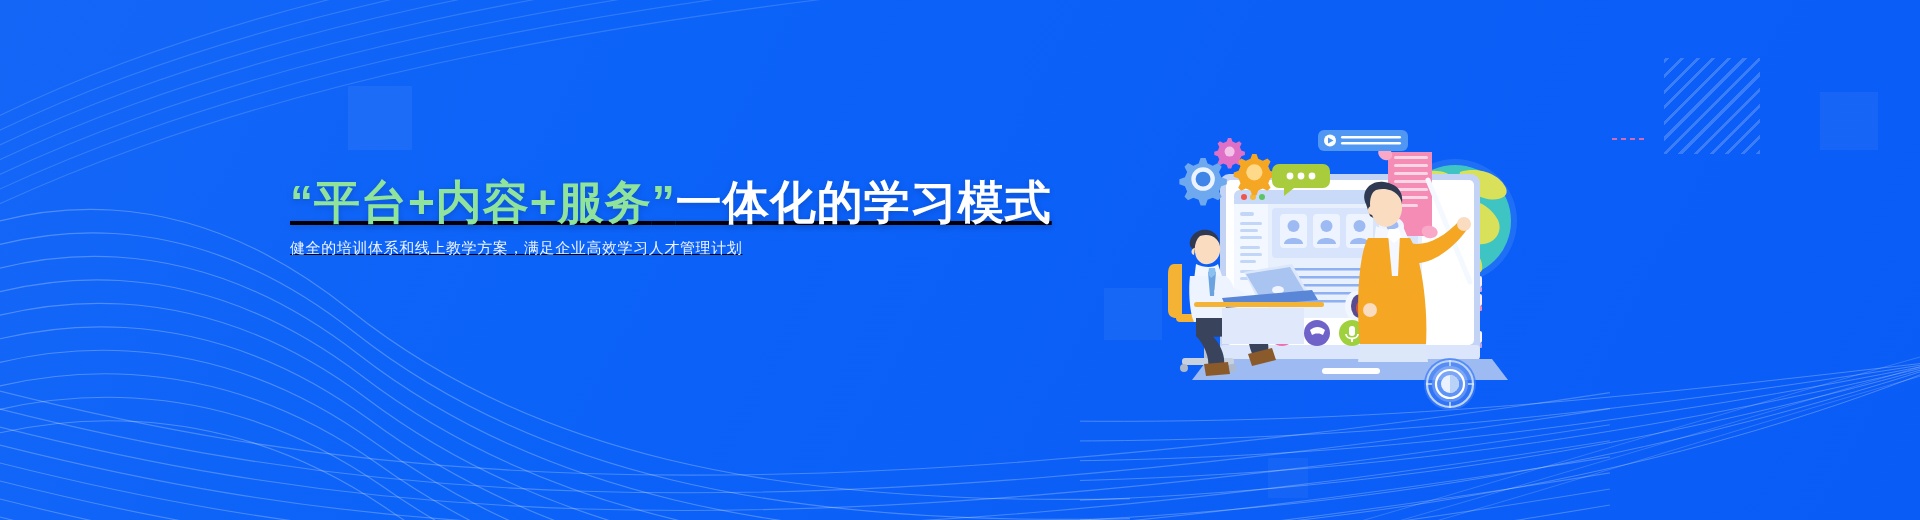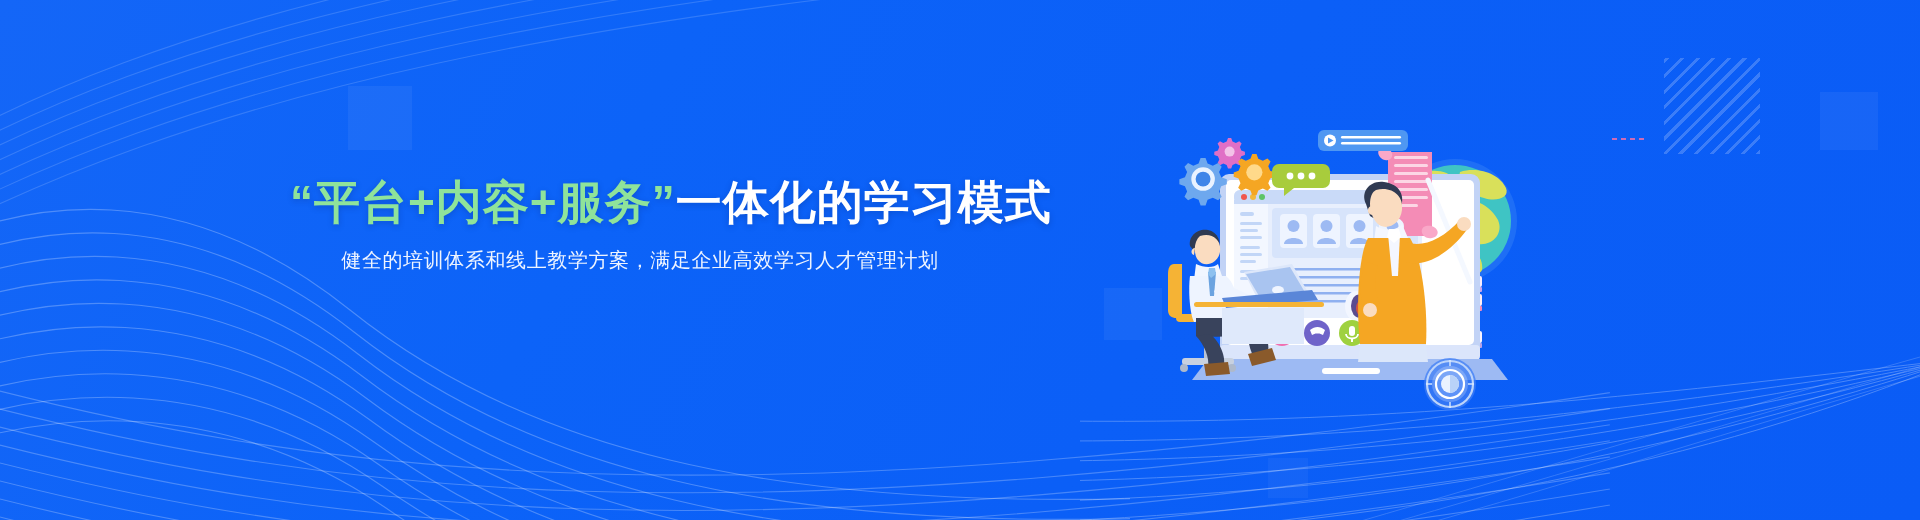--- a/index.html
+++ b/index.html
@@ -43,36 +43,37 @@
     position:absolute; left:1612px; top:138px; width:36px; height:2px;
     background:repeating-linear-gradient(90deg,#f06ea9 0 5px, rgba(0,0,0,0) 5px 9px);
     opacity:.85;
   }
 
   
   .copy {
     position:absolute;
     left:290px; top:175px;
     width:700px;
-    text-align:center;
+    text-align:left;
     z-index:8;
+    text-decoration:underline;
   }
   .headline {
     font-size:46px;
     font-weight:700;
     line-height:1.18;
     letter-spacing:1px;
     white-space:nowrap;
     color:#ffffff;
     text-shadow:0 2px 6px rgba(0,25,80,.22);
   }
   .headline .accent { color:#8fe39a; }
   .subline {
-    margin-top:18px;
-    font-size:20px;
+    margin-top:10px;
+    font-size:15px;
     font-weight:400;
     letter-spacing:.6px;
     color:#eef4ff;
     white-space:nowrap;
   }
 
   
   .illo { position:absolute; left:1160px; top:96px; width:400px; height:340px; z-index:9; }
 </style>
 </head>

